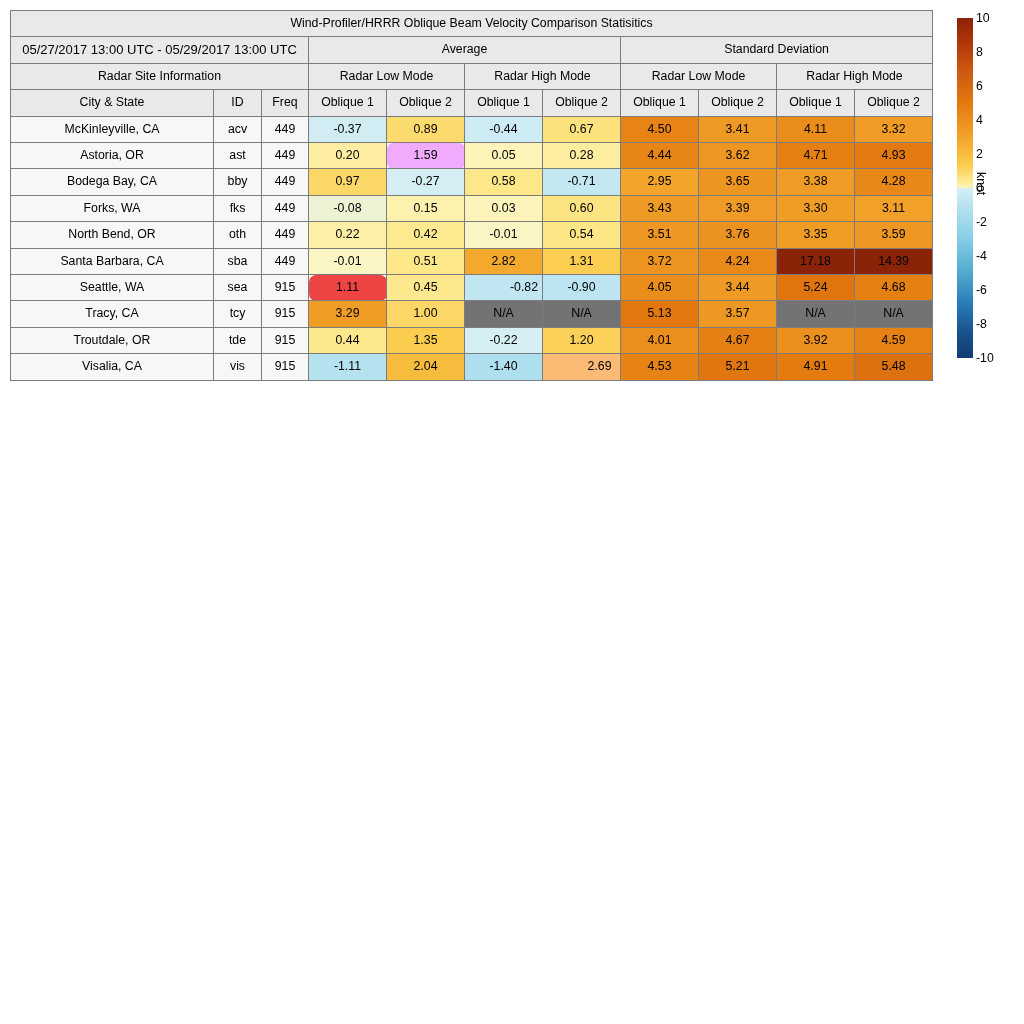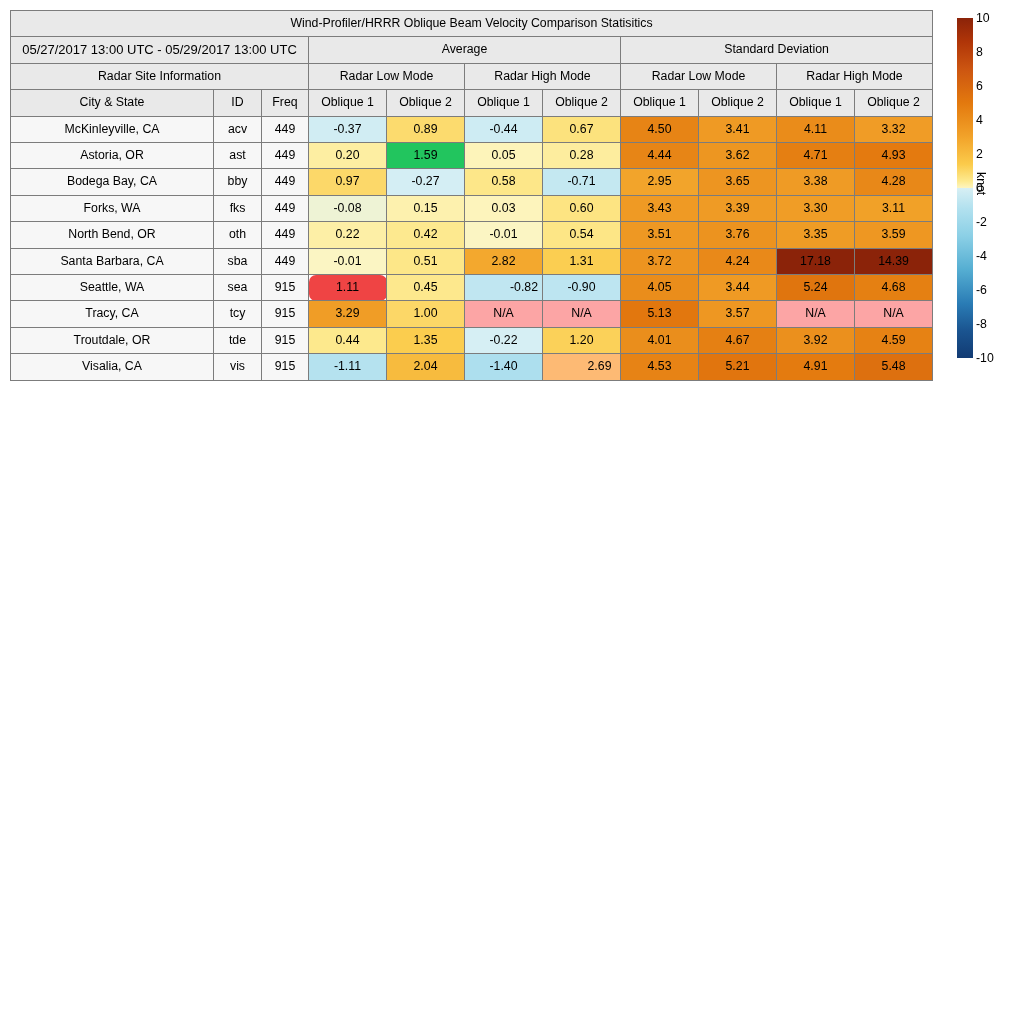--- a/index.html
+++ b/index.html
@@ -55,21 +55,21 @@
     font-size: 13px;
     text-align: center;
   }
   .citycell {
     background: #f7f7f7;
   }
   .idcell, .freqcell {
     background: #f7f7f7;
   }
   .na {
-    background: #fca5a5;
+    background: #737373;
     margin-left: 46px;
   }
 
   
   col.c-city  { width: 203px; }
   col.c-id    { width: 48px;  }
   col.c-freq  { width: 47px;  }
   col.c-val   { width: 78px;  }
 
   
@@ -186,21 +186,21 @@
           <td style="background: rgb(231, 132, 21);">4.50</td>
           <td style="background: rgb(239, 154, 36);">3.41</td>
           <td style="background: rgb(234, 140, 26);">4.11</td>
           <td style="background: rgb(240, 156, 38);">3.32</td>
         </tr>
         <tr>
           <td class="citycell">Astoria, OR</td>
           <td class="idcell">ast</td>
           <td class="freqcell">449</td>
           <td style="background: rgb(253, 238, 162);">0.20</td>
-          <td style="background: #22c55e;">1.59</td>
+          <td style="background: #f0abfc; border-radius: 6px;">1.59</td>
           <td style="background: rgb(253, 244, 186);">0.05</td>
           <td style="background: rgb(253, 237, 158);">0.28</td>
           <td style="background: rgb(231, 133, 22);">4.44</td>
           <td style="background: rgb(237, 150, 33);">3.62</td>
           <td style="background: rgb(229, 127, 18);">4.71</td>
           <td style="background: rgb(228, 122, 15);">4.93</td>
         </tr>
         <tr>
           <td class="citycell">Bodega Bay, CA</td>
           <td class="idcell">bby</td>

